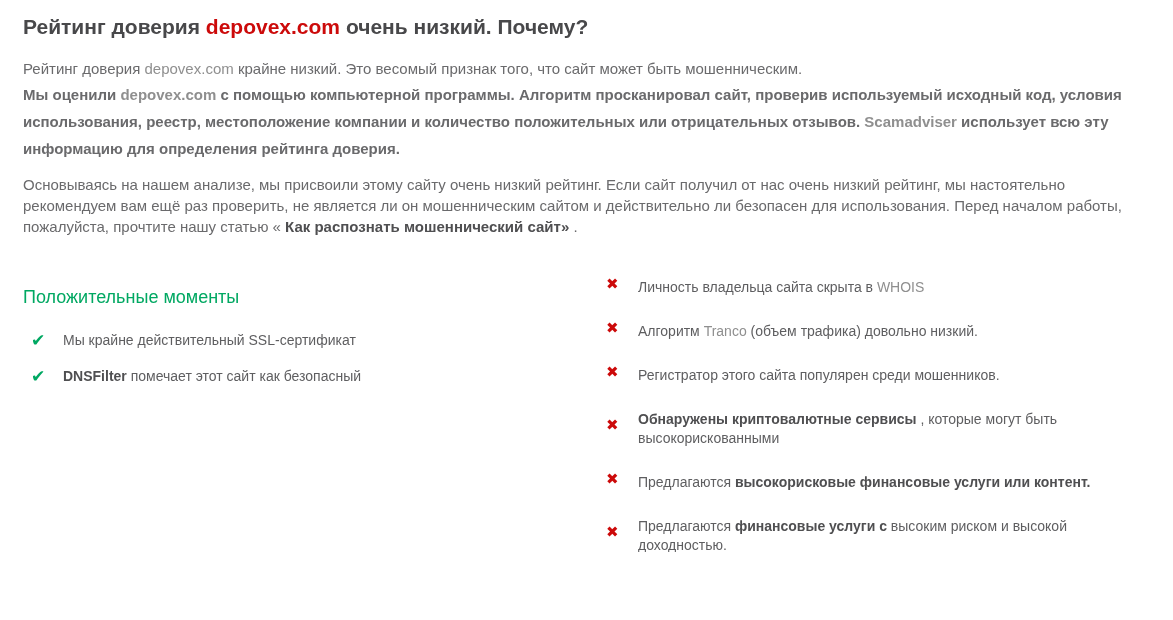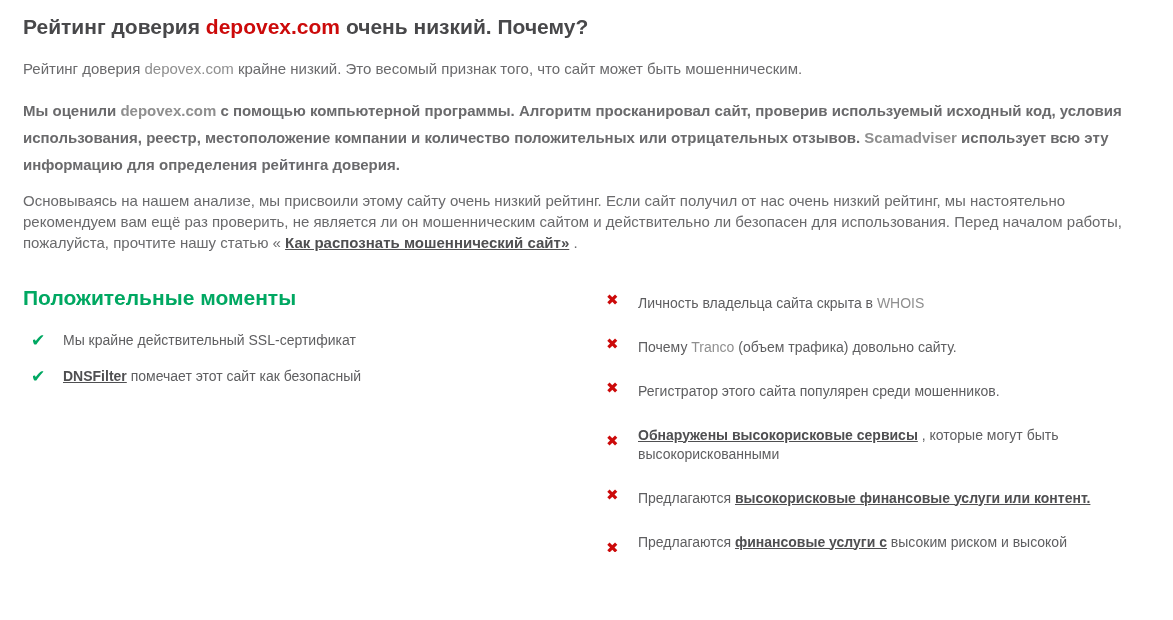--- a/index.html
+++ b/index.html
@@ -8,32 +8,32 @@
   }
   *{box-sizing:border-box;}
   html,body{margin:0;padding:0;background:#fff;}
   body{font-family:"Liberation Sans",sans-serif;color:#6a6a6c;}
   .page{width:1173px;height:552px;overflow:hidden;background:#fff;padding:14px 23px 0 23px;}
 
   h1{font-size:21px;line-height:25px;font-weight:bold;color:#48484a;margin:0 0 19px 0;}
   h1 .domain{color:var(--red);}
 
   .para{font-size:15px;line-height:1.5;color:#6a6a6c;margin:0;}
-  .p1{margin-bottom:16px;}
+  .p1{}
   .p2{margin-bottom:12px;line-height:1.8;font-weight:bold;}
   .p3{line-height:1.4;}
 
   .seg-muted{color:#8f8f8f;cursor:pointer;}
-  .seg-link{color:#4f4f51;font-weight:bold;text-decoration:underline;cursor:pointer;text-align:center;}
+  .seg-link{color:#4f4f51;font-weight:bold;cursor:pointer;text-align:center;}
 
   .cols{display:flex;margin-top:33px;}
   .col-pros{flex:0 0 575px;}
   .col-cons{flex:1 1 auto;}
 
-  h2{font-size:21px;line-height:23px;font-weight:bold;margin:0 0 22px 0;}
+  h2{font-size:18px;line-height:23px;font-weight:normal;margin:16px 0 22px 0;}
   .h-pros{color:var(--green);}
   .h-cons{color:var(--red);}
 
   ul.points{list-style:none;margin:0;padding:0 0 0 8px;}
   li.point{display:flex;align-items:center;margin-bottom:17px;}
   .pt-icon{flex:0 0 18px;width:18px;text-align:left;margin-right:14px;line-height:19px;}
   .pt-icon.check{color:var(--green);font-size:17px;}
   .pt-icon.cross{color:var(--red);font-size:15px;}
   .pt-text{font-size:14px;line-height:19px;color:#5e5e60;}
   .col-cons .pt-text{max-width:465px;margin-top:8px;}
@@ -66,29 +66,29 @@
     </section>
 
     <section class="col col-cons">
       <ul class="points">
           <li class="point">
             <span class="pt-icon cross">✖</span>
             <span class="pt-text"><span>Личность владельца сайта скрыта в </span><span class="seg-muted">WHOIS</span></span>
           </li>
           <li class="point">
             <span class="pt-icon cross">✖</span>
-            <span class="pt-text"><span>Почему </span><span class="seg-muted">Tranco</span><span> (объем трафика) довольно сайту.</span></span>
+            <span class="pt-text"><span>Алгоритм </span><span class="seg-muted">Tranco</span><span> (объем трафика) довольно низкий.</span></span>
           </li>
           <li class="point">
             <span class="pt-icon cross">✖</span>
             <span class="pt-text"><span>Регистратор этого сайта популярен среди мошенников.</span></span>
           </li>
           <li class="point">
             <span class="pt-icon cross">✖</span>
-            <span class="pt-text"><span class="seg-link">Обнаружены высокорисковые сервисы</span><span> , которые могут быть высокорискованными</span></span>
+            <span class="pt-text"><span class="seg-link">Обнаружены криптовалютные сервисы</span><span> , которые могут быть высокорискованными</span></span>
           </li>
           <li class="point">
             <span class="pt-icon cross">✖</span>
             <span class="pt-text"><span>Предлагаются </span><span class="seg-link">высокорисковые финансовые услуги или контент.</span></span>
           </li>
           <li class="point">
             <span class="pt-icon cross">✖</span>
             <span class="pt-text"><span>Предлагаются </span><span class="seg-link">финансовые услуги с</span><span> высоким риском и высокой доходностью.</span></span>
           </li>
           <li class="point">

